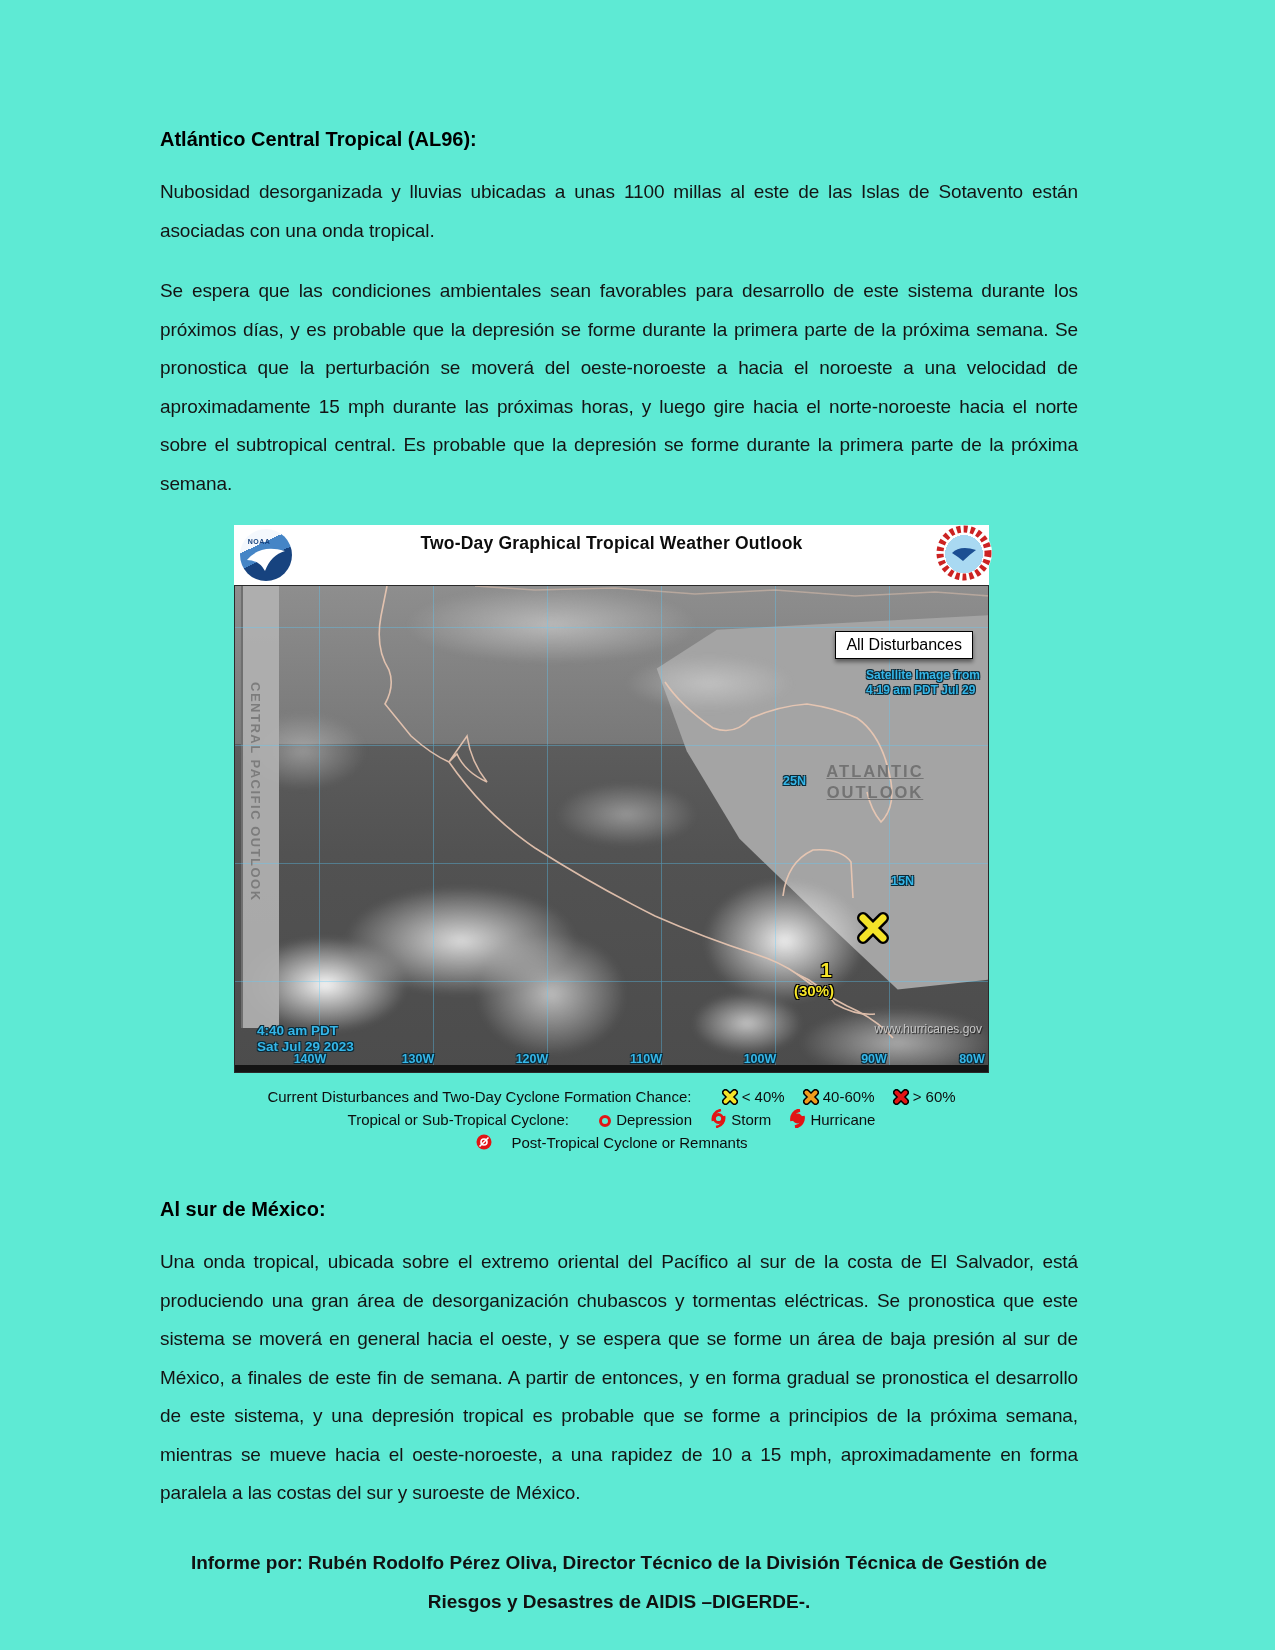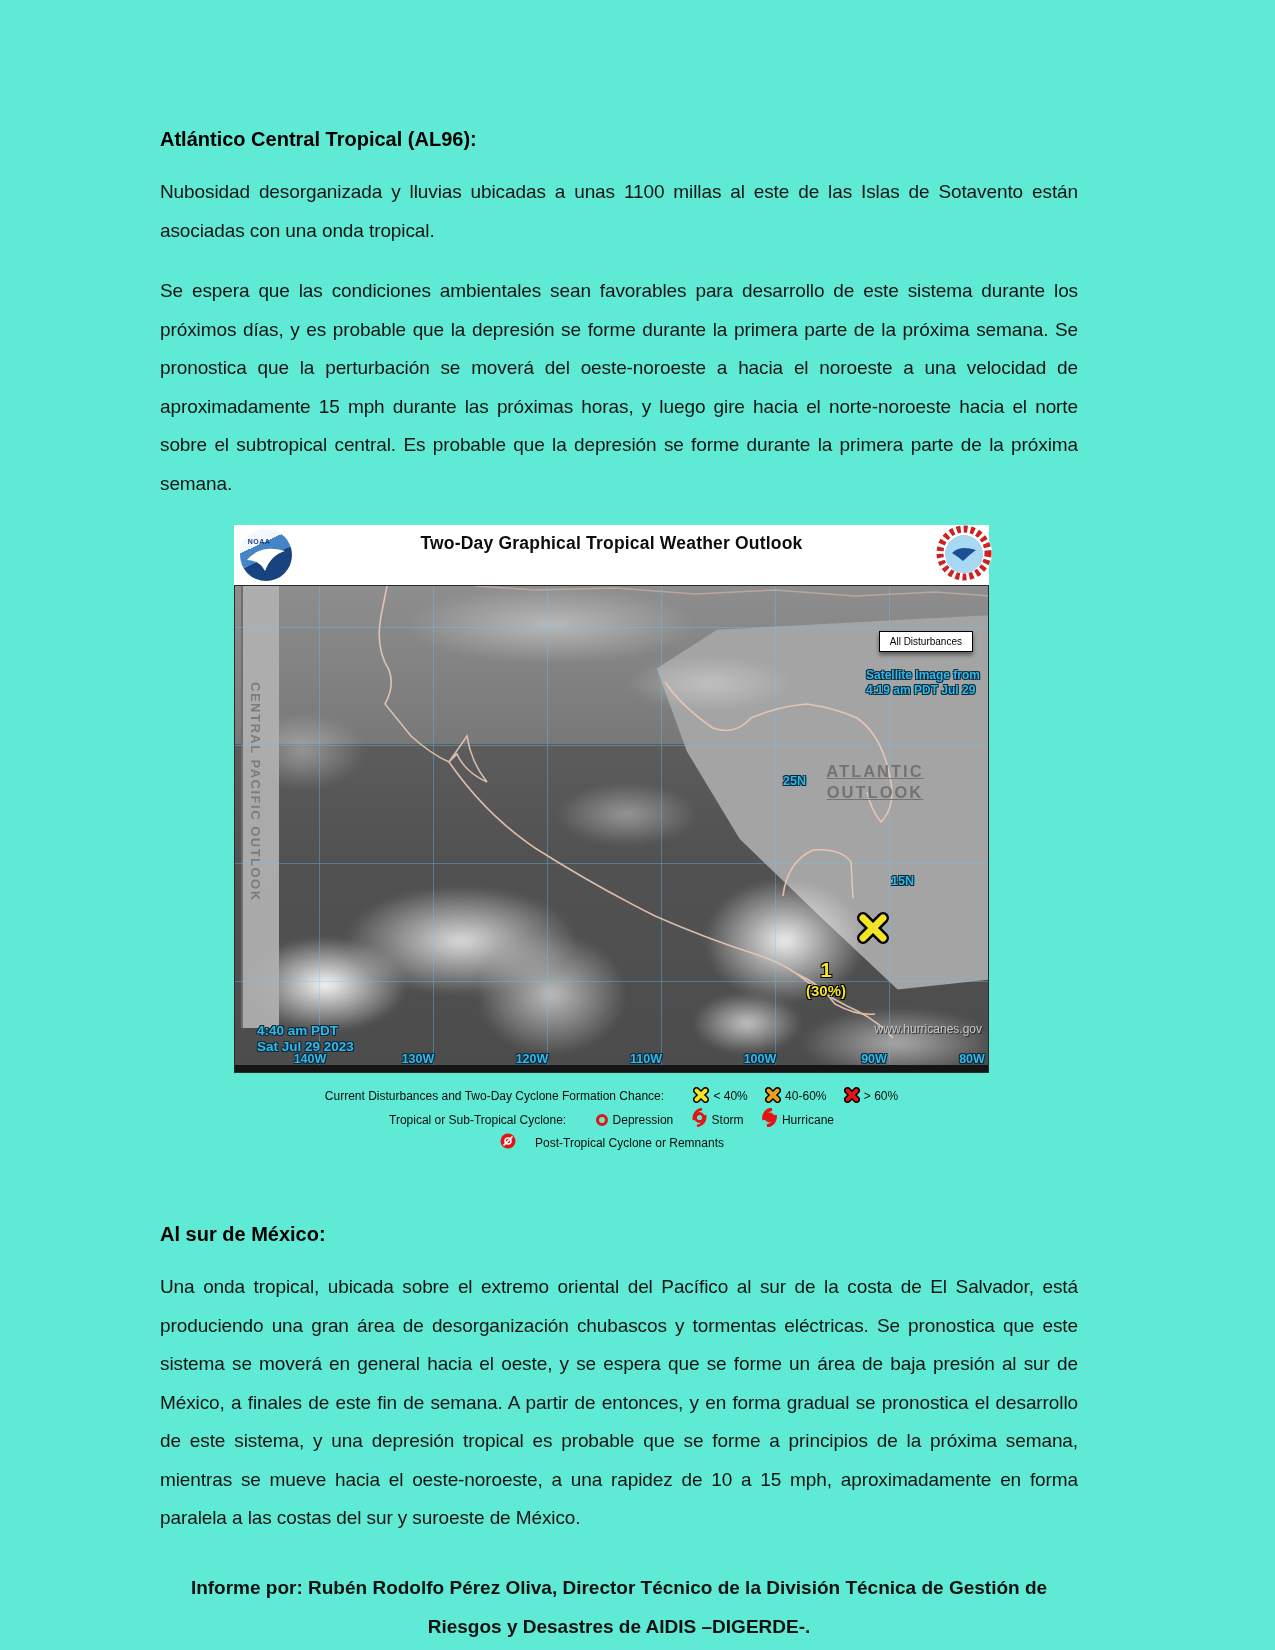--- a/index.html
+++ b/index.html
@@ -48,39 +48,39 @@
   .grid { position:absolute; inset:0; opacity:.5;
     background:
       repeating-linear-gradient(90deg, transparent 0 84px, rgba(90,205,255,.7) 84px 85px, transparent 85px 198px, rgba(90,205,255,.7) 198px 199px, transparent 199px 199.1px),
       repeating-linear-gradient(0deg, transparent 0 76px, rgba(90,205,255,.7) 76px 77px, transparent 77px 194px, rgba(90,205,255,.7) 194px 195px, transparent 195px 195.1px);
     background-size:228px 100%, 100% 236px; }
   .coast { position:absolute; inset:0; }
 
   .cpac-label { position:absolute; left:13px; top:96px; writing-mode:vertical-rl; font-size:13px; font-weight:bold;
     color:#7c7c7c; letter-spacing:1.5px; }
   .all-dist { position:absolute; right:15px; top:45px; background:#fff; border:1px solid #000;
-    box-shadow:0 3px 4px rgba(0,0,0,.45); font-size:10px; color:#000; padding:4px 10px; }
+    box-shadow:0 3px 4px rgba(0,0,0,.45); font-size:16px; color:#000; padding:4px 10px; }
   .cyan { color:#35b6e8; font-weight:bold; text-shadow:1px 1px 0 #0b2a38, -1px 1px 0 #0b2a38, 1px -1px 0 #0b2a38, -1px -1px 0 #0b2a38; }
   .sat-caption { position:absolute; right:8px; top:82px; font-size:12px; line-height:15px; text-align:left; }
   .atl-label { position:absolute; left:572px; top:175px; width:136px; text-align:center;
     font-size:16.5px; font-weight:bold; color:#737373; letter-spacing:2px; line-height:21px; text-decoration:underline; }
   .lat-label { position:absolute; font-size:12.5px; }
   .lat-25n { left:548px; top:188px; }
   .lat-15n { left:656px; top:288px; }
   .x-marker { position:absolute; left:621px; top:325px; }
   .dist-num { position:absolute; left:574px; top:372px; width:34px; text-align:center; font-size:21px; font-weight:bold;
     color:#f4e428; text-shadow:1px 1px 0 #000, -1px 1px 0 #000, 1px -1px 0 #000, -1px -1px 0 #000; }
-  .dist-pct { position:absolute; left:553px; top:396px; width:76px; text-align:center; font-size:15px; font-weight:bold;
+  .dist-pct { position:absolute; left:541px; top:396px; width:76px; text-align:center; font-size:15px; font-weight:bold;
     color:#f4e428; text-shadow:1px 1px 0 #000, -1px 1px 0 #000, 1px -1px 0 #000, -1px -1px 0 #000; }
   .timestamp { position:absolute; left:22px; top:437px; font-size:13.5px; line-height:15.5px; }
   .website { position:absolute; right:6px; top:436px; font-size:12px; color:#c6c6c6; text-shadow:1px 1px 1px #222; }
   .lon-label { position:absolute; top:466px; width:46px; text-align:center; font-size:12.5px; }
   .bottom-bar { position:absolute; left:0; bottom:0; width:100%; height:7px; background:#141414; }
 
-  .legend { padding-top:12px; text-align:center; font-size:12px; color:#0d0d0d; line-height:23px; }
+  .legend { padding-top:12px; text-align:center; font-size:15px; color:#0d0d0d; line-height:23px; }
   .legend .row { white-space:nowrap; }
   .legend .gap { display:inline-block; width:14px; }
   .legend .biggap { display:inline-block; width:26px; }
   .sym { display:inline-block; vertical-align:-3px; margin-right:4px; }
   .dep-ring { display:inline-block; width:12px; height:12px; border:3.2px solid #e21414; border-radius:50%; vertical-align:-2px; margin-right:5px; }
 
   
   .credit { font-size:19px; font-weight:bold; text-align:center; line-height:39px; margin:30px 10px 18px 10px; color:#111; }
   .blog { font-size:19px; text-align:center; line-height:40px; margin-top:14px; }
   .blog .prefix { font-weight:bold; color:#111; }
@@ -205,21 +205,21 @@
         <div class="row">
           <svg class="sym" width="18" height="18" viewBox="0 0 18 18">
             <circle cx="9" cy="9" r="7.5" fill="#e21414"></circle>
             <circle cx="9" cy="9" r="3" fill="none" stroke="#ffffff" stroke-width="1.6"></circle>
             <path d="M4.5 13.5 L13.5 4.5" stroke="#ffffff" stroke-width="1.6"></path>
           </svg><span class="gap"></span><span>Post-Tropical Cyclone or Remnants</span>
         </div>
       </div>
     </div>
 
-    <div class="h1" style="margin-top:68px">Al sur de México:</div>
+    <div class="h1" style="margin-top:44px">Al sur de México:</div>
     <div class="para">Una onda tropical, ubicada sobre el extremo oriental del Pacífico al sur de la costa de El Salvador, está produciendo una gran área de desorganización chubascos y tormentas eléctricas. Se pronostica que este sistema se moverá en general hacia el oeste, y se espera que se forme un área de baja presión al sur de México, a finales de este fin de semana.  A partir de entonces, y en forma gradual se pronostica el desarrollo de este sistema, y una depresión tropical es probable que se forme a principios de la próxima semana, mientras se mueve hacia el oeste-noroeste, a una rapidez de 10 a 15 mph, aproximadamente en forma paralela a las costas del sur y suroeste de México.</div>
 
     <div class="credit">Informe por: Rubén Rodolfo Pérez Oliva, Director Técnico de la División Técnica de Gestión de Riesgos y Desastres de AIDIS –DIGERDE-.</div>
 
     <div class="blog">
       <span class="prefix">Construyamos juntos el Blog: </span><a href="#">Gestión de Riesgos y Desastres, División Técnica de AIDIS</a><br>
       
     </div>
 
   </div>

